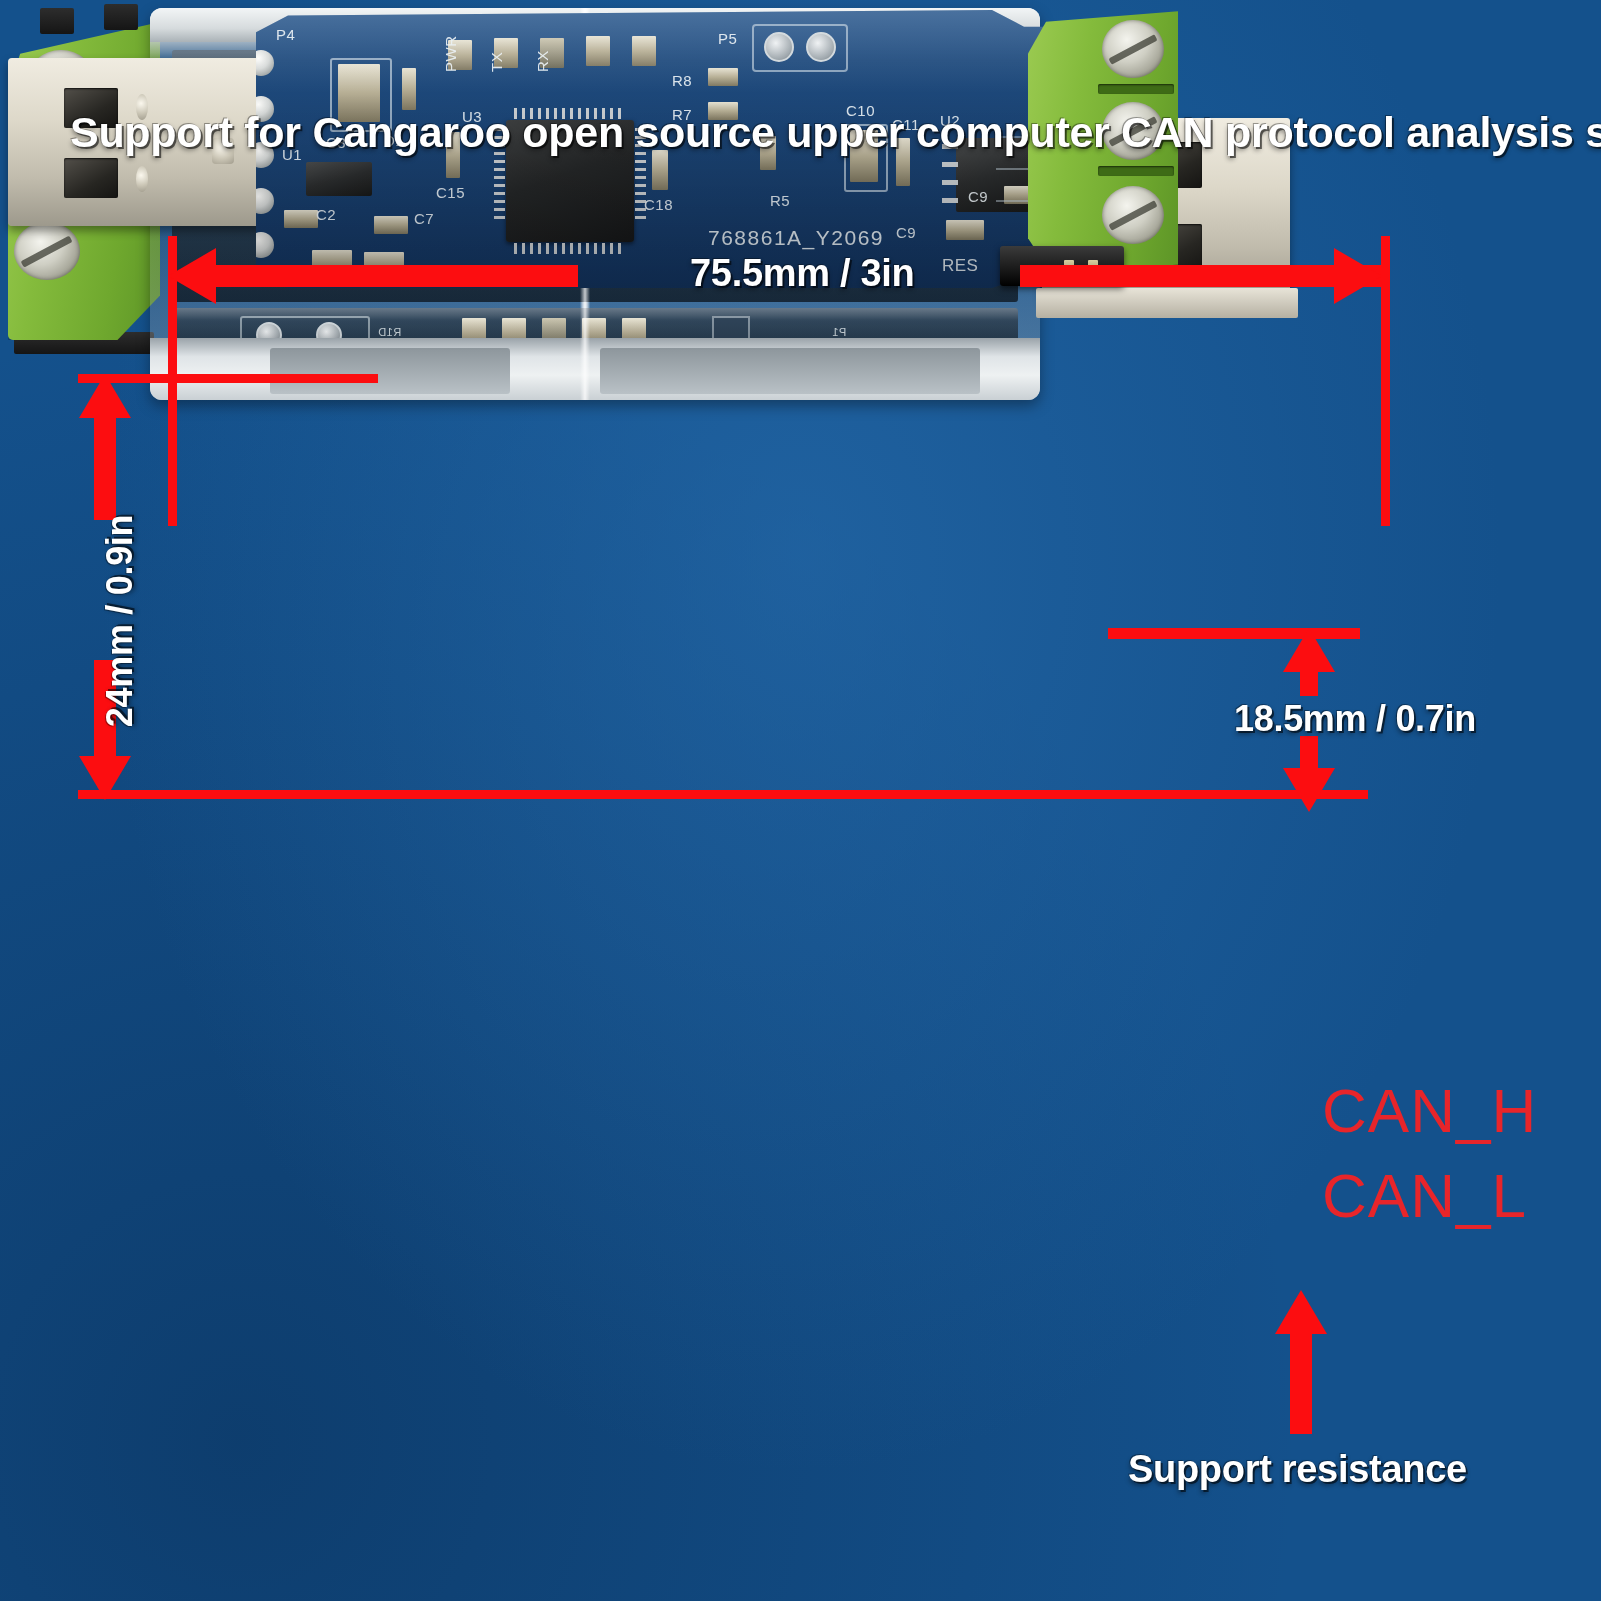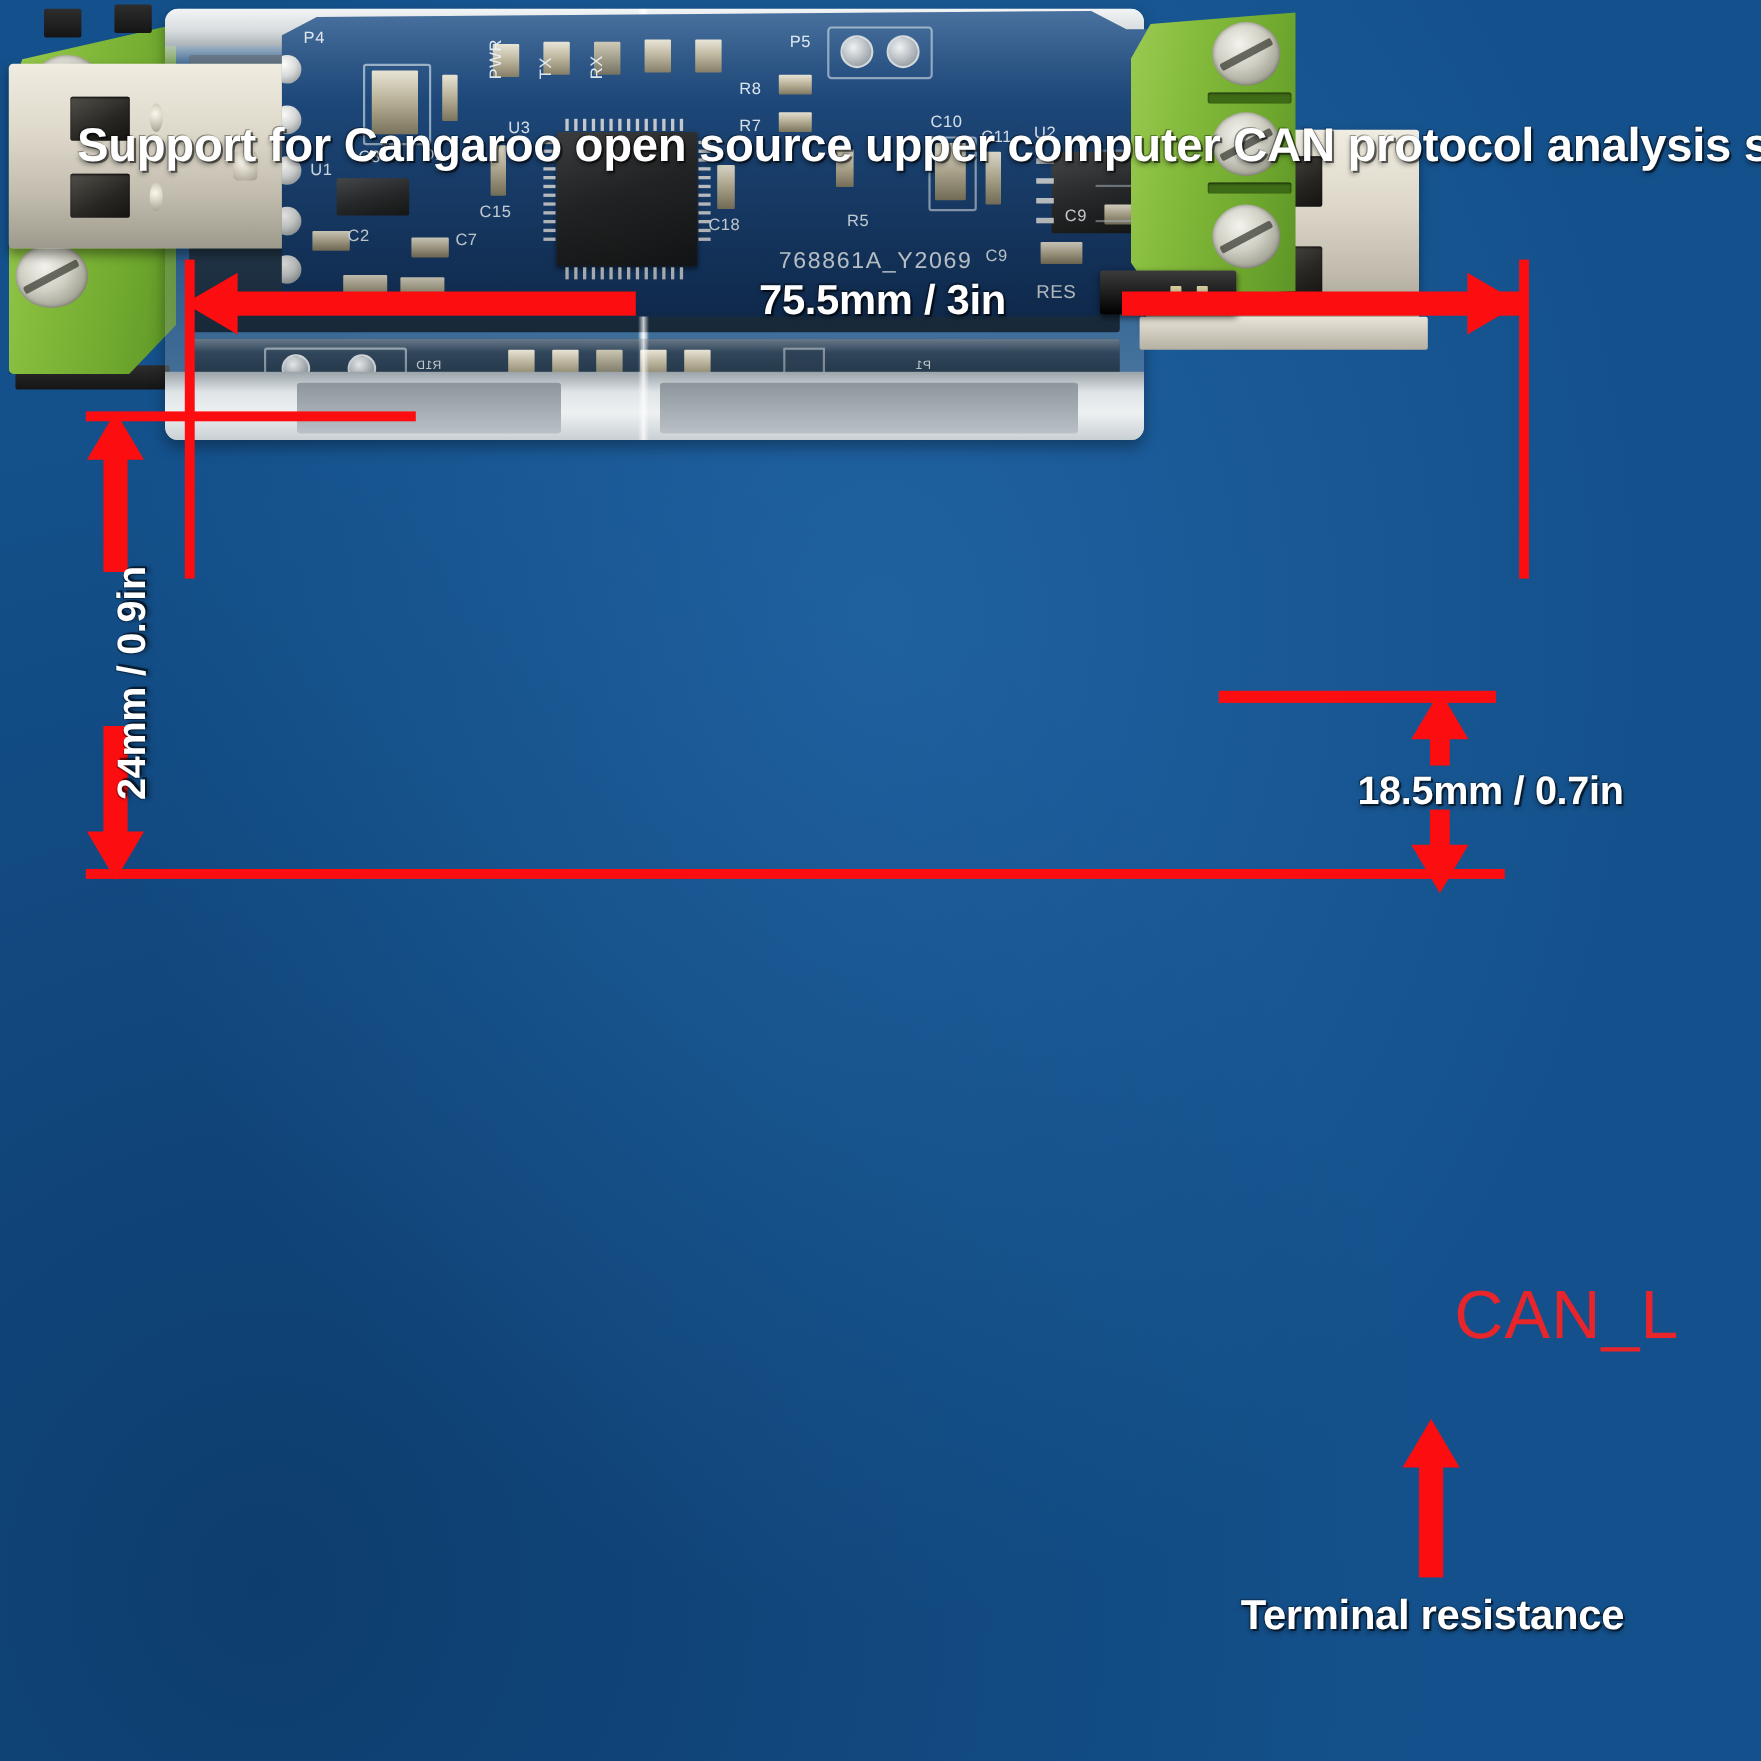--- a/index.html
+++ b/index.html
@@ -617,21 +617,22 @@
         <div class="term-screw" style="left:74px; top:180px; width:62px; height:58px;"></div>
       </div>
     </div>
 
     <div class="jumper" style="left:1000px; top:246px; width:124px; height:40px;">
       <div class="jumper-pin" style="left:64px; top:14px; width:10px; height:16px;"></div>
       <div class="jumper-pin" style="left:88px; top:14px; width:10px; height:16px;"></div>
     </div>
   </div>
 
+  <div class="pin-label" id="pin-canh">CAN_H</div>
   <div class="pin-label" id="pin-canl">CAN_L</div>
 
   <div>
     <div class="rl" style="left:1290px; top:1330px; width:22px; height:104px;"></div>
     <div class="arrow arr-up" style="left:1275px; top:1290px;"></div>
-    <div class="caption" id="terminal-res-label">Terminal resistance</div>
+    <div class="caption" id="terminal-res-label">Support resistance</div>
   </div>
 
 </div>
 
 </body></html>

